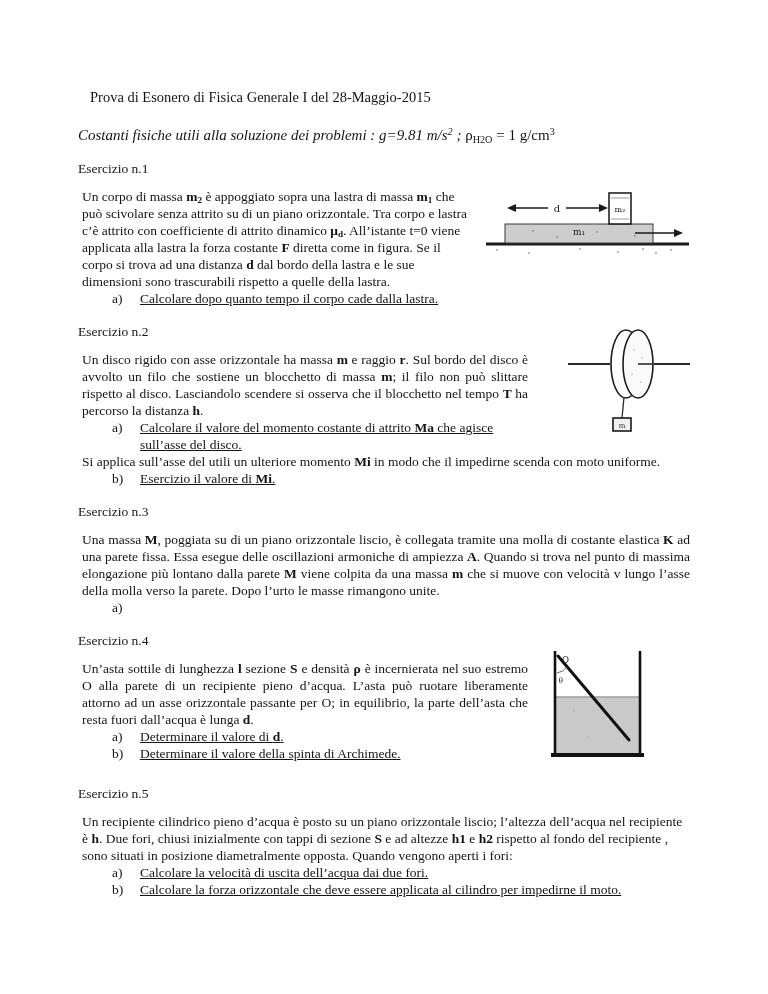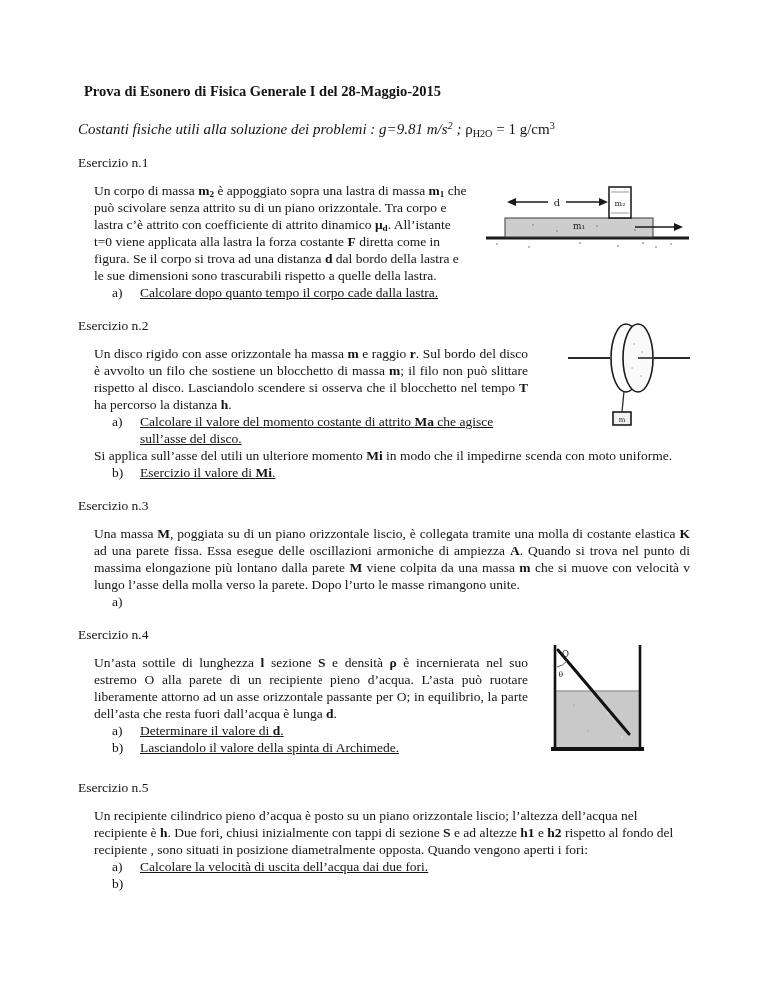--- a/index.html
+++ b/index.html
@@ -4,31 +4,31 @@
 <style>
   * { box-sizing: border-box; }
   html, body { margin: 0; padding: 0; background: #ffffff; }
   .page {
     width: 768px; height: 994px; background: #ffffff; overflow: hidden;
     font-family: "Liberation Serif", "DejaVu Serif", serif;
     color: #141414; position: relative;
   }
   .content { padding: 76px 78px 0 78px; width: 768px; }
   .doc-title {
-    font-size: 14.5px; line-height: 19px; font-weight: bold; margin: 6px;
+    font-size: 14.5px; line-height: 19px; font-weight: normal; margin: 12px;
   }
   .subtitle {
     margin: 20px 0 0 0; font-size: 15px; line-height: 17px;
   }
   .ex-heading {
     font-size: 13.5px; line-height: 17px; font-weight: normal;
     margin: 16px 0 0 0;
   }
   .para {
-    font-size: 13.5px; line-height: 17px; margin: 11px 0 0 16px;
+    font-size: 13.5px; line-height: 17px; margin: 11px 0 0 4px;
   }
   .align-j { text-align: justify; }
   .align-l { text-align: left; }
   .item {
     display: flex; padding-left: 34px; font-size: 13.5px; line-height: 17px;
     margin: 0;
   }
   .item .marker { flex: none; width: 28px; }
   .item .item-text { flex: 1; text-decoration: underline; }
   .b { font-weight: bold; }
@@ -174,31 +174,32 @@
         </svg>
       </div>
 
       <p class="para align-j"><span>Un’asta sottile di lunghezza </span><span class="b">l</span><span> sezione </span><span class="b">S</span><span> e densità </span><span class="b">ρ</span><span> è incernierata nel suo estremo O alla parete di un recipiente pieno d’acqua. L’asta può ruotare liberamente attorno ad un asse orizzontale passante per O; in equilibrio, la parte dell’asta che resta fuori dall’acqua è lunga </span><span class="b">d</span><span>.</span></p>
       <div class="item">
         <span class="marker">a)</span>
         <span class="item-text"><span>Determinare il valore di </span><span class="b">d</span><span>.</span></span>
       </div>
       <div class="item">
         <span class="marker">b)</span>
-        <span class="item-text"><span>Lasciandolo il valore della spinta di Archimede.</span></span>
+        <span class="item-text"><span>Determinare il valore della spinta di Archimede.</span></span>
       </div>
       <div class="clear"></div>
     </section>
 
     <section>
       <h2 class="ex-heading">Esercizio n.5</h2>
       <p class="para align-l"><span>Un recipiente cilindrico pieno d’acqua è posto su un piano orizzontale liscio; l’altezza dell’acqua nel recipiente è </span><span class="b">h</span><span>. Due fori, chiusi inizialmente con tappi di sezione </span><span class="b">S</span><span> e ad altezze </span><span class="b">h1</span><span> e </span><span class="b">h2</span><span> rispetto al fondo del recipiente , sono situati in posizione diametralmente opposta. Quando vengono aperti i fori:</span></p>
       <div class="item">
         <span class="marker">a)</span>
         <span class="item-text"><span>Calcolare la velocità di uscita dell’acqua dai due fori.</span></span>
       </div>
       <div class="item">
         <span class="marker">b)</span>
+        <span class="item-text"><span>Calcolare la forza orizzontale che deve essere applicata al cilindro per impedirne il moto.</span></span>
       </div>
     </section>
 
   </div>
 </div>
 
 </body></html>

